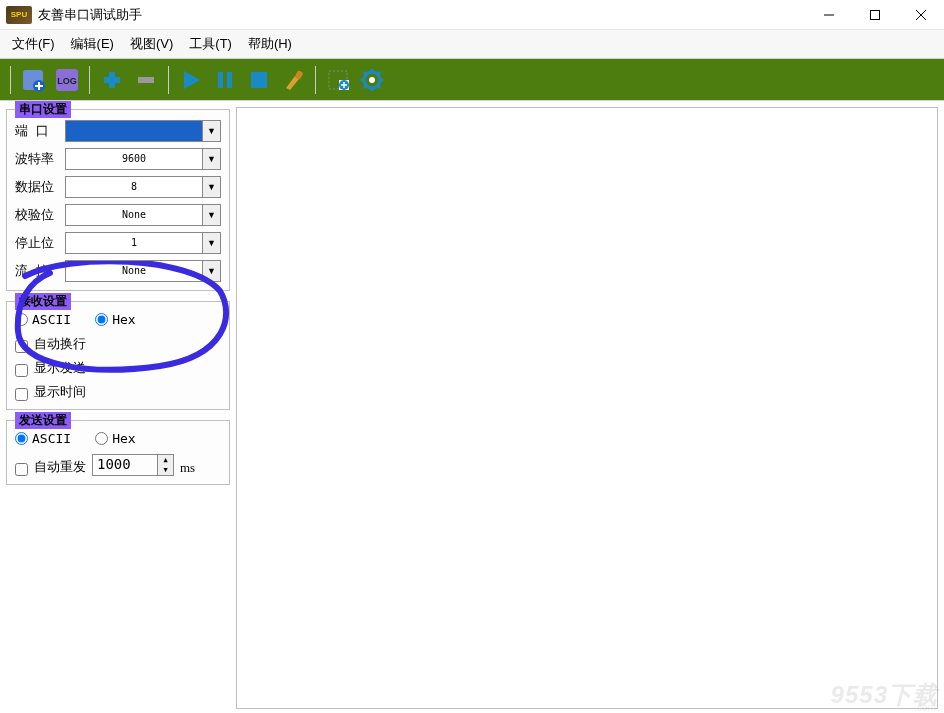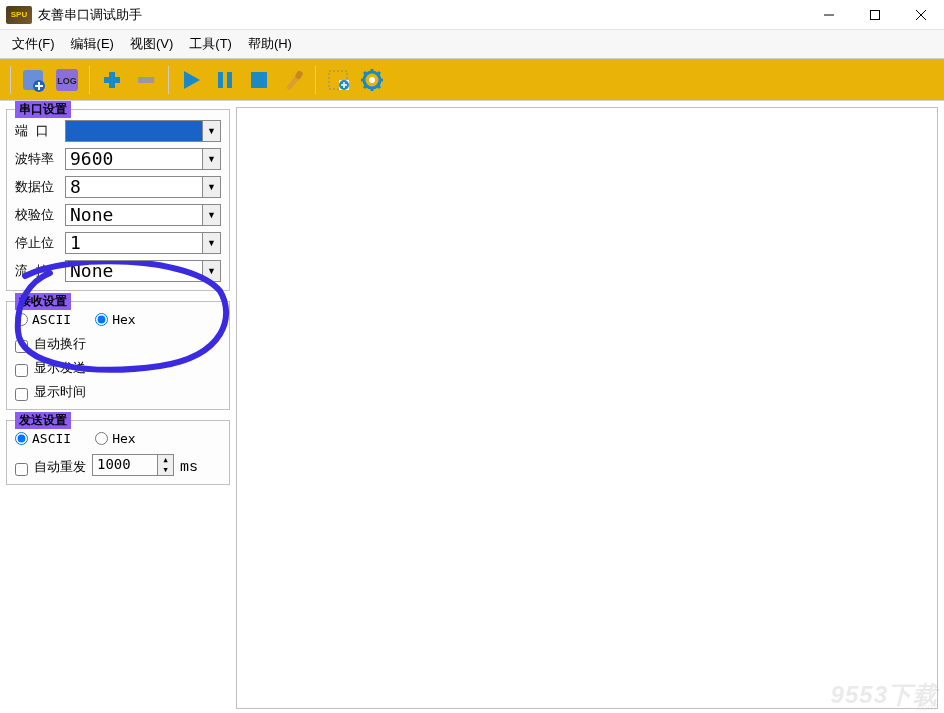--- a/index.html
+++ b/index.html
@@ -8,47 +8,47 @@
 .titlebar { display: flex; align-items: center; justify-content: space-between; height: 30px; padding: 0 0 0 6px; background: #fff; border-bottom: 1px solid #e5e5e5; }
 .titlebar-left { display: flex; align-items: center; gap: 6px; }
 .app-icon { width: 26px; height: 18px; background: linear-gradient(135deg,#4a3a1a,#7a5a2a); border-radius: 2px; display:flex; align-items:center; justify-content:center; font-size:8px; color:#fc0; font-weight:bold;}
 .title-text { font-size: 13px; }
 .titlebar-controls { display: flex; }
 .win-btn { width: 46px; height: 30px; display: flex; align-items: center; justify-content: center; background: transparent; border: none; }
 
 .menubar { display: flex; gap: 0; padding: 2px 4px; border-bottom: 1px solid #d0d0d0; background: #f7f7f7; }
 .menu-item { padding: 3px 8px; font-size: 13px; cursor: default; }
 
-.toolbar { display: flex; align-items: center; gap: 2px; padding: 4px 6px; border-bottom: 1px solid #d0d0d0; background: #eab308; height: 42px; }
+.toolbar { display: flex; align-items: center; gap: 2px; padding: 4px 6px; border-bottom: 1px solid #d0d0d0; background: #4d7c0f; height: 42px; }
 .tool-sep { width: 1px; height: 28px; background: #ccc; margin: 0 4px; }
 .tool-btn { width: 32px; height: 32px; display: flex; align-items: center; justify-content: center; border: none; background: transparent; border-radius: 2px; }
 
 .content { display: flex; height: calc(100% - 30px - 27px - 42px); }
 .sidebar { width: 236px; padding: 8px 6px; display: flex; flex-direction: column; gap: 10px; position: relative; }
 .main-area { flex: 1; border: 1px solid #bfbfbf; margin: 6px 6px 6px 0; background: #fff; }
 
 .group { border: 1px solid #c0c0c0; padding: 10px 8px 8px 8px; position: relative; background: #fdfdfd; }
 .group-title { position: absolute; top: -9px; left: 8px; background: #8b5cf6; padding: 0 4px; font-size: 12px; font-weight: bold; }
 .form-row { display: flex; align-items: center; gap: 6px; margin-bottom: 6px; }
 .form-row:last-child { margin-bottom: 0; }
 .form-label { width: 44px; font-family: "SimSun", monospace; font-size: 13px; letter-spacing: 0; white-space: nowrap; }
 .combo { flex: 1; display: flex; border: 1px solid #888; height: 22px; background: #fff; }
-.combo-value { flex: 1; padding: 1px 4px; font-family: "SimSun", monospace; font-size: 18px; line-height: 18px; }
+.combo-value { flex: 1; padding: 1px 4px; font-family: "SimSun", monospace; font-size: 10px; line-height: 18px; text-align: center; }
 .combo.selected .combo-value { background: #1a62c6; color: #fff; }
 .combo-btn { width: 18px; border-left: 1px solid #888; background: #efefef; display: flex; align-items: center; justify-content: center; font-size: 9px; }
 .radio-row { display: flex; align-items: center; gap: 24px; margin-bottom: 8px; }
 .radio-lbl { display: flex; align-items: center; gap: 4px; font-family: "SimSun", monospace; font-size: 13px; }
 .chk-row { display: flex; align-items: flex-end; gap: 6px; margin-bottom: 6px; font-family: "SimSun", monospace; font-size: 13px; }
 .chk-row:last-child { margin-bottom: 0; }
 input[type=checkbox], input[type=radio] { width: 13px; height: 13px; }
 .spin { display: flex; border: 1px solid #888; height: 22px; width: 82px; }
 .spin-val { flex: 1; padding: 1px 4px; font-family: "SimSun", monospace; font-size: 14px; }
 .spin-btns { width: 16px; border-left: 1px solid #888; display: flex; flex-direction: column; }
 .spin-up, .spin-down { flex: 1; font-size: 7px; display: flex; align-items:center; justify-content:center; background: #efefef; }
-.unit { font-family: Liberation Mono, monospace; font-size: 15px; }
+.unit { font-family: Liberation Serif, serif; font-size: 13px; }
 .annotation { position: absolute; top: 160px; left: 10px; width: 220px; height: 120px; pointer-events: none; }
 
 .watermark { position: absolute; right: 6px; bottom: 2px; font-style: italic; font-weight: bold; font-size: 24px; color: rgba(150,150,150,0.2); letter-spacing: 1px; font-family: Arial, sans-serif;}
 .watermark-sub { position: absolute; right: 8px; bottom: 0; font-size: 10px; color: rgba(150,150,150,0.15); font-family: Arial;}
 </style>
 </head>
 <body>
 
 <div class="titlebar">
   <div class="titlebar-left">

